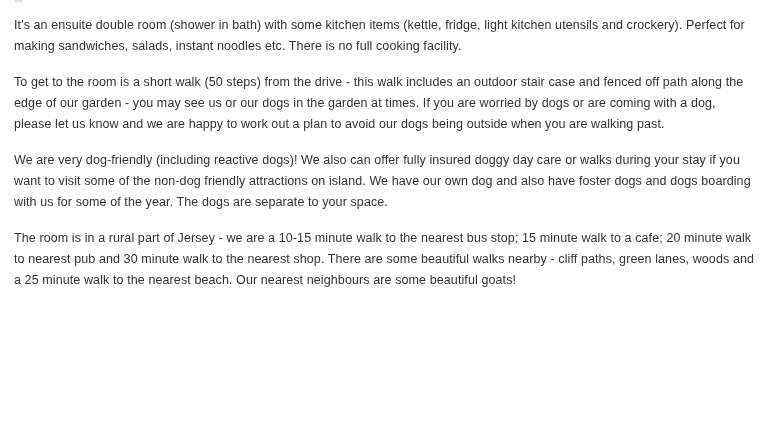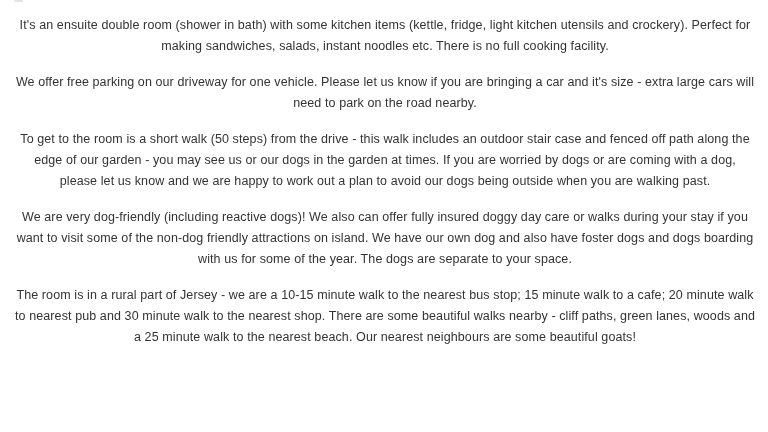--- a/index.html
+++ b/index.html
@@ -18,35 +18,33 @@
     padding: 15px 12px 0 14px;
     font-family: "Liberation Sans", "DejaVu Sans", sans-serif;
     font-size: 12.5px;
     line-height: 21px;
     color: #333333;
     letter-spacing: 0.1px;
   }
   .description p {
     margin: 0 0 15px 0;
     max-width: 744px;
-    text-align: center;
   }
   .clipped-remnant {
     position: absolute;
     top: 0;
     left: 14px;
     width: 9px;
     height: 2px;
     background: #e3e3e3;
     border-radius: 1px;
   }
 </style>
 </head>
 <body>
 
 <main class="description">
   <span class="clipped-remnant"></span>
   <p>It's an ensuite double room (shower in bath) with some kitchen items (kettle, fridge, light kitchen utensils and crockery). Perfect for making sandwiches, salads, instant noodles etc. There is no full cooking facility.</p>
-  <p>We offer free parking on our driveway for one vehicle. Please let us know if you are bringing a car and it's size - extra large cars will need to park on the road nearby.</p>
   <p>To get to the room is a short walk (50 steps) from the drive - this walk includes an outdoor stair case and fenced off path along the edge of our garden - you may see us or our dogs in the garden at times. If you are worried by dogs or are coming with a dog, please let us know and we are happy to work out a plan to avoid our dogs being outside when you are walking past.</p>
   <p>We are very dog-friendly (including reactive dogs)! We also can offer fully insured doggy day care or walks during your stay if you want to visit some of the non-dog friendly attractions on island. We have our own dog and also have foster dogs and dogs boarding with us for some of the year. The dogs are separate to your space.</p>
   <p>The room is in a rural part of Jersey - we are a 10-15 minute walk to the nearest bus stop; 15 minute walk to a cafe; 20 minute walk to nearest pub and 30 minute walk to the nearest shop. There are some beautiful walks nearby - cliff paths, green lanes, woods and a 25 minute walk to the nearest beach. Our nearest neighbours are some beautiful goats!</p>
 </main>
 
 </body></html>

